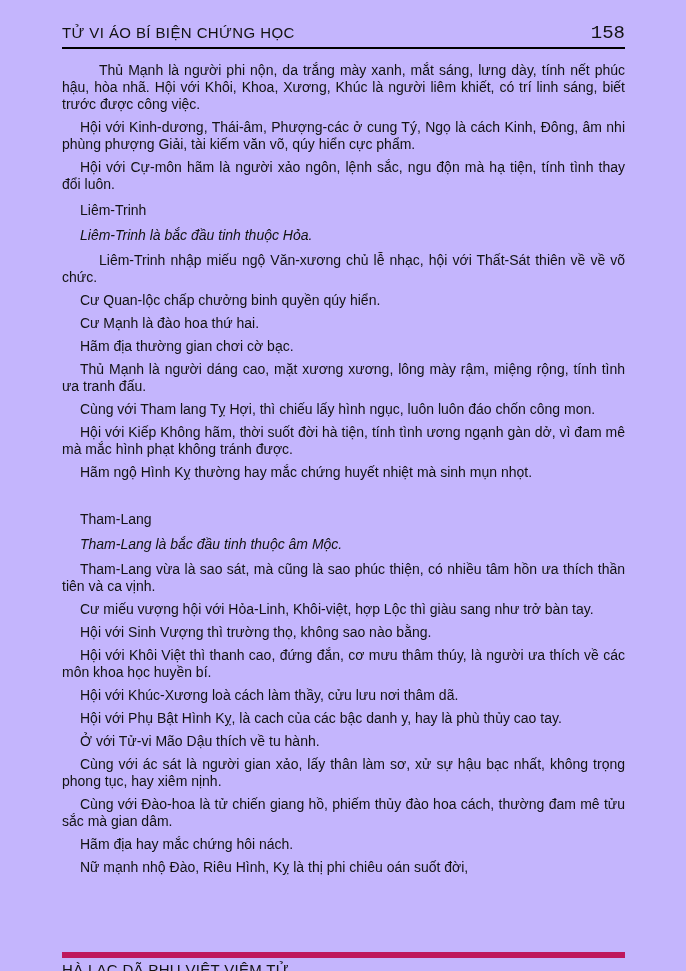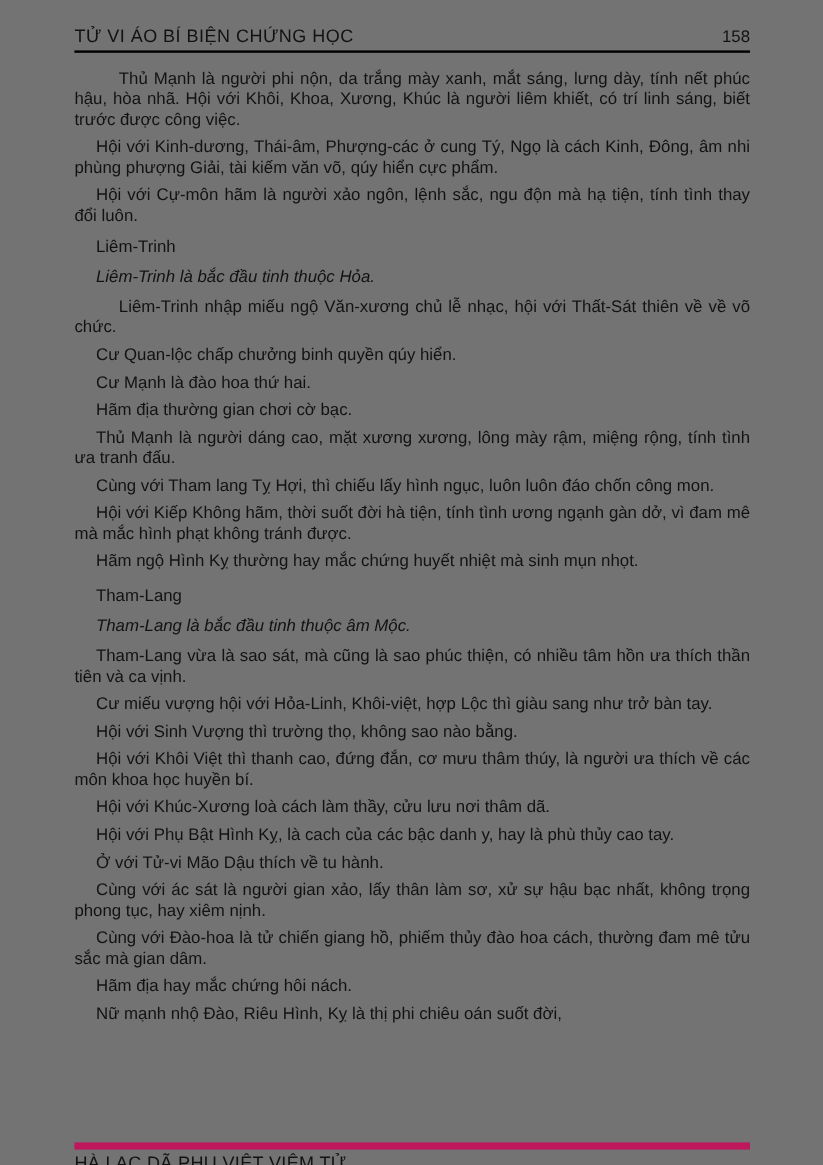--- a/index.html
+++ b/index.html
@@ -4,21 +4,21 @@
 <style>
   html, body {
     margin: 0;
     padding: 0;
     background: #ffffff;
   }
   .page {
     position: relative;
     width: 686px;
     height: 971px;
-    background: #737373;
+    background: #c4b5fd;
     color: #121212;
     font-family: "Liberation Sans", "DejaVu Sans", sans-serif;
     overflow: hidden;
     box-sizing: border-box;
   }
   .margins {
     padding: 0 61px 0 62px;
   }
   .header {
     display: flex;
@@ -27,22 +27,22 @@
     padding-top: 22px;
     border-bottom: 2px solid #000;
     padding-bottom: 3px;
   }
   .header-title {
     font-size: 15px;
     letter-spacing: 0.4px;
     white-space: nowrap;
   }
   .header-page-number {
-    font-family: Liberation Sans, sans-serif;
-    font-size: 14px;
+    font-family: Liberation Mono, monospace;
+    font-size: 19px;
   }
   .content {
     padding-top: 13px;
     font-size: 14px;
     line-height: 17px;
   }
   .p {
     margin: 0 0 6px 0;
     text-indent: 18px;
     text-align: justify;
@@ -54,21 +54,21 @@
     font-weight: normal;
     text-indent: 18px;
     margin: 9px 0 8px 0;
   }
   .subtitle {
     font-style: italic;
     text-indent: 18px;
     margin: 0 0 8px 0;
   }
   .gap-before {
-    margin-top: 12px;
+    margin-top: 30px;
   }
   .footer {
     position: absolute;
     left: 62px;
     right: 61px;
     top: 952px;
     border-top: 6px solid #be185d;
     padding-top: 3px;
     font-size: 15px;
     letter-spacing: 0.3px;

